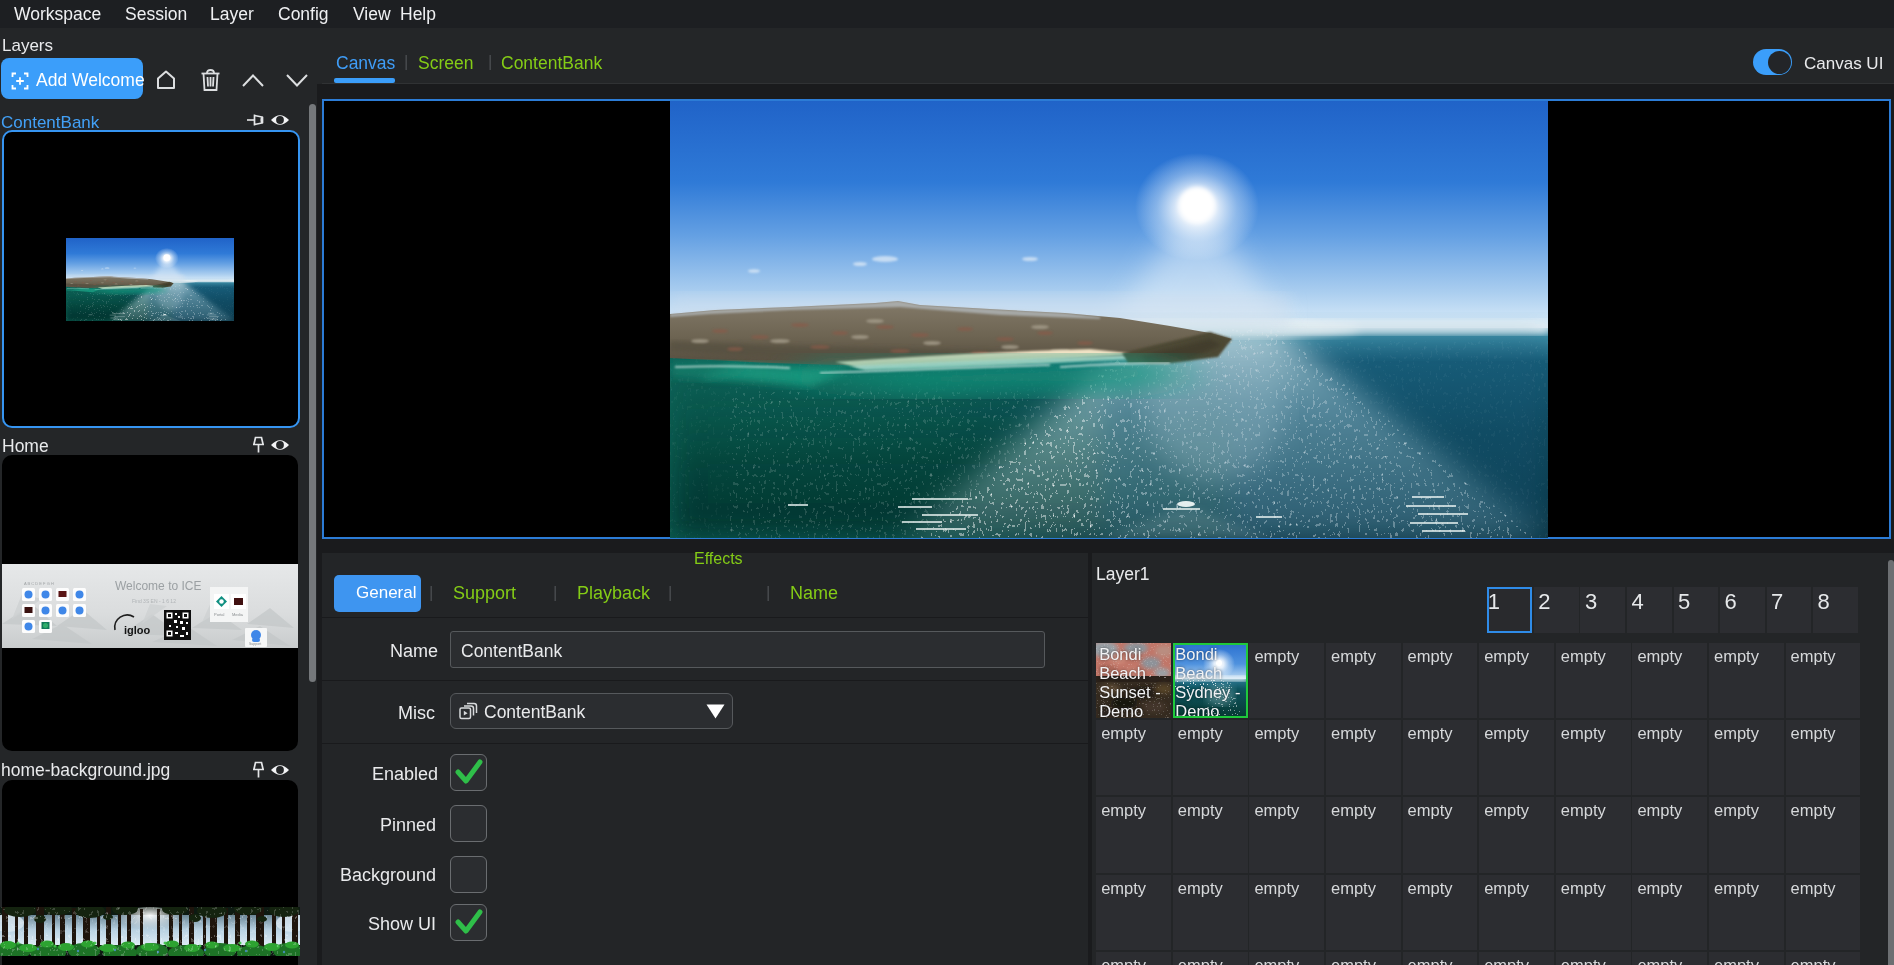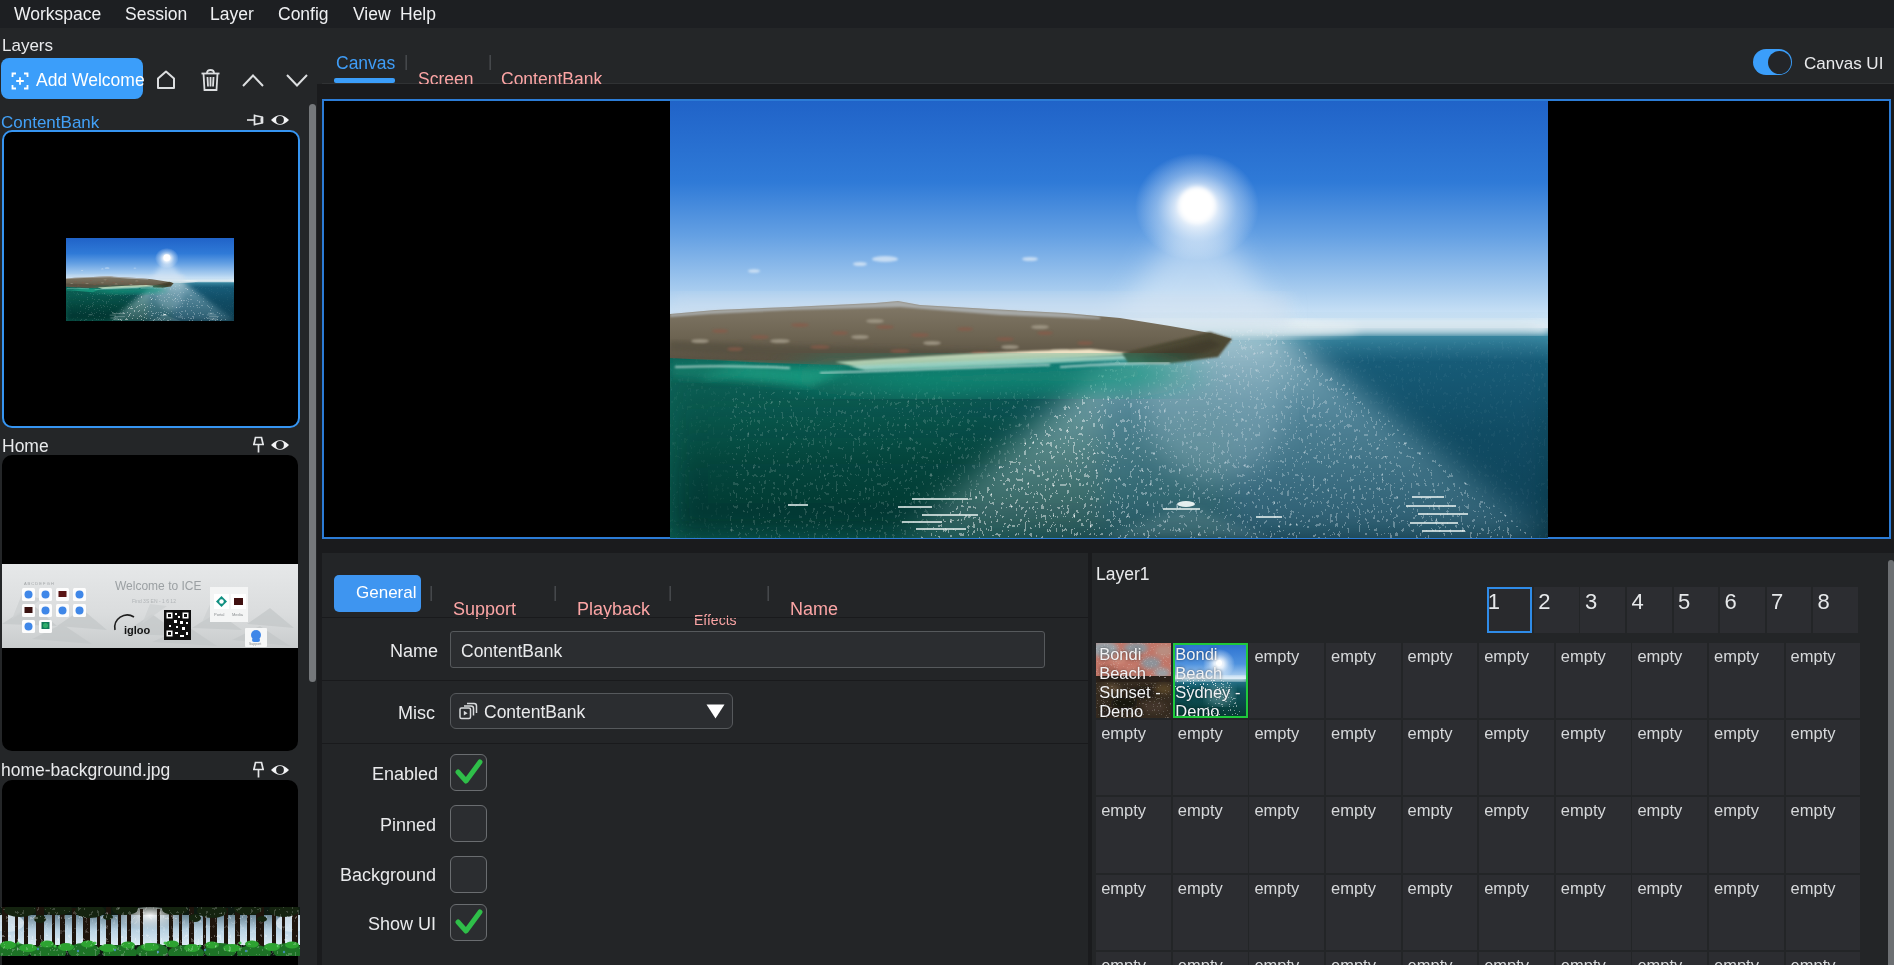--- a/index.html
+++ b/index.html
@@ -1,21 +1,21 @@
 <!DOCTYPE html>
 <html><head>
 <meta charset="utf-8">
 <style>
   * { margin:0; padding:0; box-sizing:border-box; }
   html,body { width:1894px; height:965px; overflow:hidden; background:#1a1b1d; }
   body { font-family:"Liberation Sans", sans-serif; color:#e9eaec; }
   #app { position:absolute; top:0; left:0; width:1894px; height:965px; }
   .abs { position:absolute; }
   .menu { font-size:17.5px; color:#eff0f2; }
-  .greytx { color:#fca5a5;margin-top:16px; }
+  .greytx { color:#84cc16; }
 </style>
 </head>
 <body>
 <div id="app">
 <svg width="0" height="0" style="position:absolute">
   <defs>
     <linearGradient id="sky" x1="0" y1="0" x2="0" y2="1">
       <stop offset="0" stop-color="#2063c8"></stop>
       <stop offset="0.35" stop-color="#2f7ad7"></stop>
       <stop offset="0.58" stop-color="#64a0e3"></stop>
@@ -466,21 +466,21 @@
       <use href="#panoG"></use>
     </svg>
 
   <div class="abs" style="left:322px;top:553px;width:766px;height:412px;background:#232527;"></div>
   <div class="abs" style="left:334px;top:575px;width:87px;height:37px;background:#3e95f0;border-radius:5px;"></div>
   <div class="abs" style="left:356px;top:583px;font-size:17px;color:#fff;">General</div>
   <div class="abs greytx" style="left:453px;top:583px;font-size:18px;">Support</div>
   <div class="abs" style="left:429px;top:583px;font-size:17px;color:#4a4d50;">|</div>
   <div class="abs greytx" style="left:577px;top:583px;font-size:18px;">Playback</div>
   <div class="abs" style="left:553px;top:583px;font-size:17px;color:#4a4d50;">|</div>
-  <div class="abs greytx" style="left:694px;top:596px;font-size:14px;">Effects</div>
+  <div class="abs greytx" style="left:694px;top:550px;font-size:16px;">Effects</div>
   <div class="abs" style="left:668px;top:583px;font-size:17px;color:#4a4d50;">|</div>
   <div class="abs greytx" style="left:790px;top:583px;font-size:18px;">Name</div>
   <div class="abs" style="left:766px;top:583px;font-size:17px;color:#4a4d50;">|</div>
   <div class="abs" style="left:322px;top:617px;width:766px;height:1px;background:#191a1c;"></div>
 
   <div class="abs" style="left:390px;top:641px;font-size:18px;">Name</div>
   <div class="abs" style="left:450px;top:631px;width:595px;height:37px;background:#2b2d30;border:1px solid #56595c;border-radius:3px;"></div>
   <div class="abs" style="left:461px;top:641px;font-size:17.5px;">ContentBank</div>
   <div class="abs" style="left:322px;top:680px;width:766px;height:1px;background:#191a1c;"></div>
 

